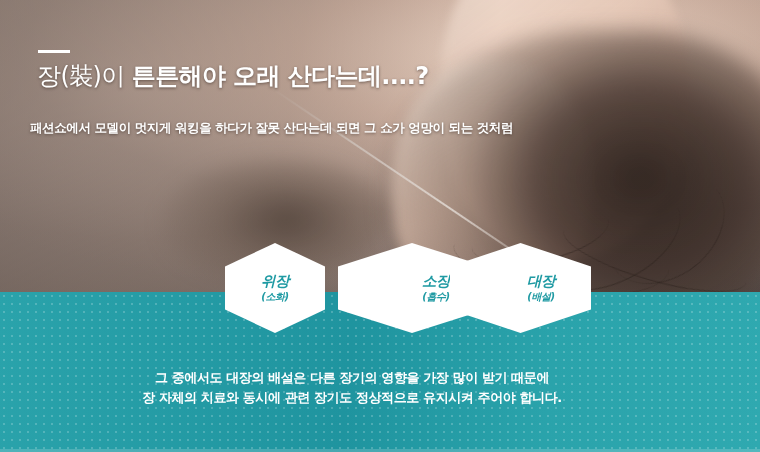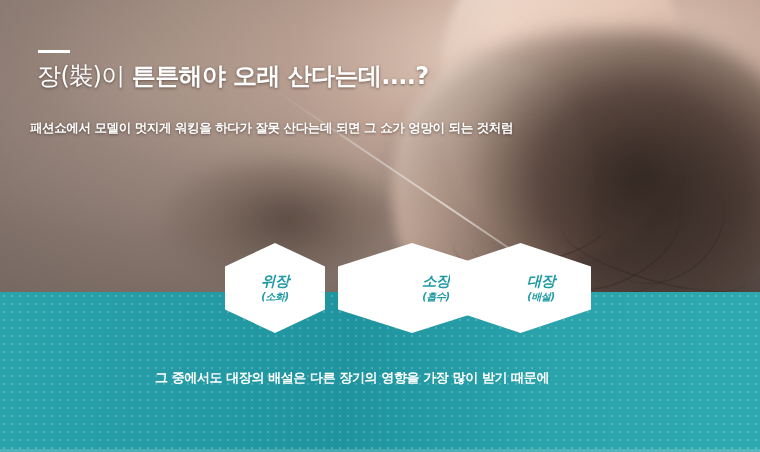--- a/index.html
+++ b/index.html
@@ -227,15 +227,16 @@
       <span class="hex-sub">(흡수)</span>
     </div>
     <div class="hex hex-3">
       <span class="hex-main">대장</span>
       <span class="hex-sub">(배설)</span>
     </div>
   </div>
 
   <div class="bottom-copy">
     <div>그 중에서도 대장의 배설은 다른 장기의 영향을 가장 많이 받기 때문에</div>
+    <div>장 자체의 치료와 동시에 관련 장기도 정상적으로 유지시켜 주어야 합니다.</div>
   </div>
 
 </div>
 
 </body></html>

